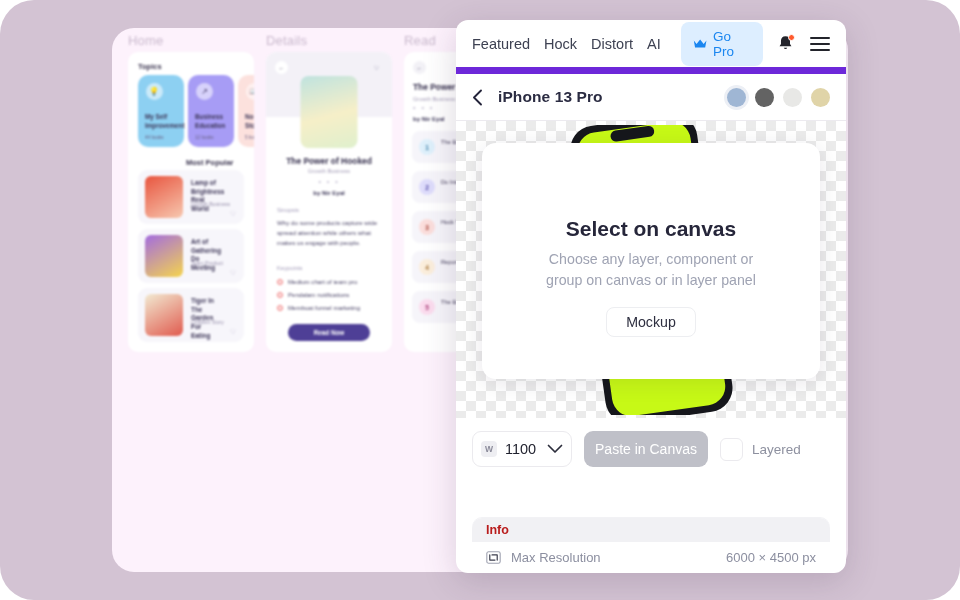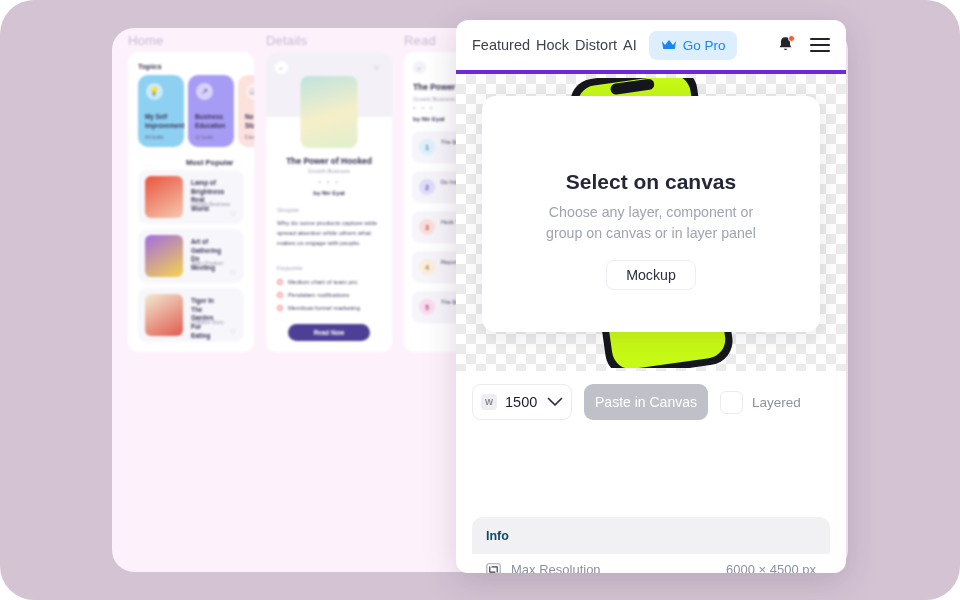--- a/index.html
+++ b/index.html
@@ -132,22 +132,22 @@
   }
   .logo { width: 18px; height: 18px; flex: none; margin-right: 8px; }
   .panel-title { font-size: 12.5px; color: #1d1d26; font-weight: 400; }
   .close-btn {
     position: absolute; right: 10px; top: 50%; transform: translateY(-50%);
     width: 22px; height: 22px; display:flex; align-items:center; justify-content:center;
     cursor: pointer; color: #33333d;
   }
 
   .navbar {
-    height: 54px; display:flex; align-items:center; gap: 6px;
-    padding: 0 16px; border-bottom: 4px solid #6d28d9;
+    height: 54px; display:flex; align-items:center; gap: 14px;
+    padding: 0 16px; border-bottom: 7px solid #6d28d9;
   }
   .navlink { font-size: 14.5px; color: #3d4152; cursor:pointer; white-space:nowrap; }
   .gopro {
     display:flex; align-items:center; gap:6px;
     background:#ddeeff; color:#1a86f0;
     border-radius: 8px; padding: 7px 12px;
     font-size: 13.5px; cursor:pointer; margin-left: 6px;
   }
   .nav-right { margin-left:auto; display:flex; align-items:center; gap:16px; }
   .bell { position:relative; width:17px; height:18px; cursor:pointer; }
@@ -224,22 +224,22 @@
   .layer-box { width:23px; height:23px; border-radius:6px; border:1px solid #ebeaee; background:#fff; }
   .layer-lbl { font-size:13.5px; color:#8d909f; }
 
   .info-card {
     position:absolute; left:16px; right:16px; top:498px;
     background:#ffffff; border-radius:10px 10px 0 0;
     box-shadow: 0 -1px 0 #f2f2f5;
     overflow:hidden;
   }
   .info-head {
-    height:36px; background:#f1f1f4; display:flex; align-items:center;
-    padding: 4px 14px; font-size:12.5px; font-weight:700; color:#0c4a6e;
+    height:24px; background:#f1f1f4; display:flex; align-items:center;
+    padding: 4px 14px; font-size:12.5px; font-weight:700; color:#b91c1c;
   }
   .info-row {
     height:30px; display:flex; align-items:center; padding: 0 14px; gap:10px;
   }
   .res-icon { width:15px; height:13px; flex:none; }
   .info-label { font-size:13px; color:#8c8fa0; }
   .info-val { margin-left:auto; font-size:13px; color:#8c8fa0; }
 </style>
 </head>
 <body>
@@ -368,20 +368,34 @@
           <div class="bell-dot"></div>
         </div>
         <div class="burger">
           <span></span>
             <span></span>
             <span></span>
         </div>
       </div>
     </div>
 
+    <div class="devbar">
+      <div class="back-chevron">
+        <svg width="11" height="17" viewBox="0 0 11 17">
+            <path d="M9 1.5 L2 8.5 L9 15.5" stroke="#24243a" stroke-width="1.9" fill="none" stroke-linecap="round" stroke-linejoin="round"></path>
+          </svg>
+      </div>
+      <div class="dev-name">iPhone 13 Pro</div>
+      <div class="swatches">
+        <div class="sw sel" style="background:#9fb6d4;"></div>
+        <div class="sw" style="background:#636363;"></div>
+        <div class="sw" style="background:#e8e8e6;"></div>
+        <div class="sw" style="background:#e0d4a8;"></div>
+      </div>
+    </div>
 
     <div class="preview">
       <svg class="phone-shot" viewBox="0 0 215 290">
         <g transform="rotate(-8 107 145)">
           <rect x="44" y="-6" width="128" height="300" rx="24" fill="#16171c"></rect>
           <rect x="51" y="1" width="114" height="286" rx="19" fill="#c7f916"></rect>
           <rect x="86" y="2" width="44" height="11" rx="5.5" fill="#16171c"></rect>
         </g>
       </svg>
 
@@ -389,21 +403,21 @@
         <div class="modal-title">Select on canvas</div>
         <div class="modal-sub">Choose any layer, component or</div>
         <div class="modal-sub" style="margin-top:0;">group on canvas or in layer panel</div>
         <div class="modal-cancel">Mockup</div>
       </div>
     </div>
 
     <div class="actionbar">
       <div class="wbox">
         <div class="wtag">W</div>
-        <div class="wval">1500</div>
+        <div class="wval">1100</div>
         <div class="wchev">
           <svg width="16" height="10" viewBox="0 0 16 10">
               <path d="M1.5 1.5 L8 8 L14.5 1.5" stroke="#2c2d3c" stroke-width="1.7" fill="none" stroke-linecap="round" stroke-linejoin="round"></path>
             </svg>
         </div>
       </div>
       <div class="paste-btn">Paste in Canvas</div>
       <div class="layer-wrap">
         <div class="layer-box"></div>
         <div class="layer-lbl">Layered</div>

